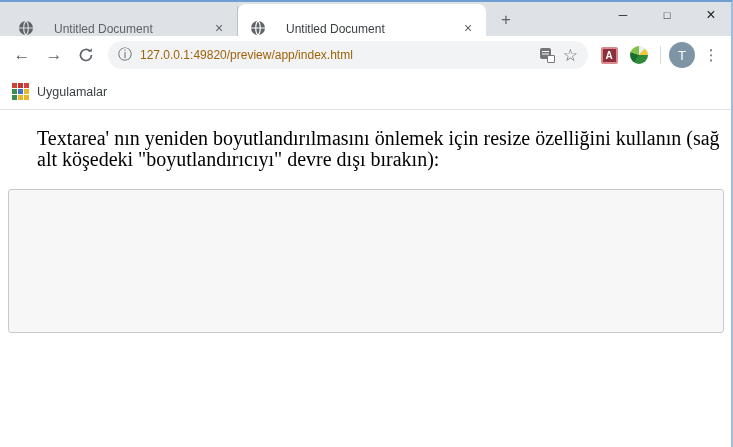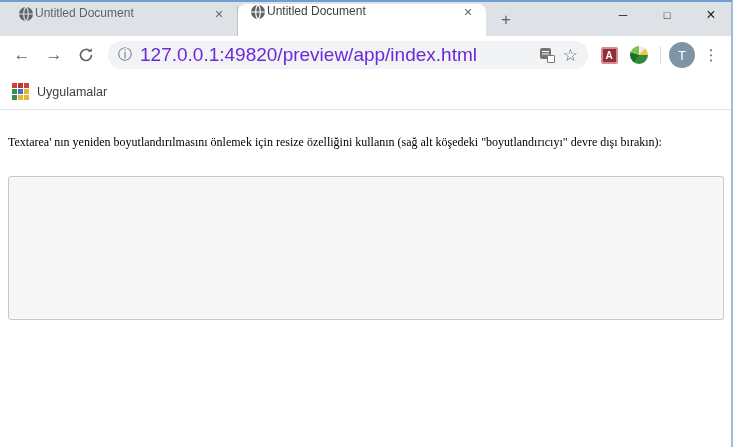--- a/index.html
+++ b/index.html
@@ -3,21 +3,21 @@
 <meta charset="utf-8">
 <style>
   * { margin:0; padding:0; box-sizing:border-box; }
   html,body { width:733px; height:447px; font-family:"Liberation Sans", sans-serif; background:#fff; overflow:hidden; }
 
   .window { position:relative; width:733px; height:447px; background:#fff;
             border-top:2px solid #6f9fd0; border-right:2px solid #9dbede; }
 
   
   .tabstrip { position:relative; height:34px; background:#dee1e6; display:flex; align-items:flex-end; }
-  .tab { display:flex; align-items:flex-start; gap:1px; height:30px; padding:0 10px 0 12px;
+  .tab { display:flex; align-items:flex-end; gap:20px; height:30px; padding:0 10px 0 12px;
          font-size:12px; color:#5f6368; width:232px; cursor:default; }
   .tab.inactive { border-right:1px solid #bdc1c6; margin-left:6px; }
   .tab.active { background:#fff; border-radius:8px 8px 0 0; height:32px; color:#3c4043; width:248px; }
   .tab-title { flex:1; overflow:hidden; white-space:nowrap; font-size:12px; }
   .tab-close { font-size:14px; color:#5f6368; width:16px; height:16px; line-height:16px;
                text-align:center; border-radius:50%; }
   .favicon { width:16px; height:16px; flex:0 0 16px; }
   .newtab { width:28px; height:28px; margin:0 0 2px 6px; font-size:17px; color:#5f6368;
             display:flex; align-items:center; justify-content:center; }
   .wincontrols { position:absolute; top:-2px; right:-2px; height:30px; display:flex; }
@@ -26,21 +26,21 @@
   .winbtn.close-w { font-size:16px; }
   .winbtn.max { font-size:11px; }
 
   
   .toolbar { height:38px; background:#fff; display:flex; align-items:center; padding:0 8px; gap:4px; }
   .navbtn { width:28px; height:28px; display:flex; align-items:center; justify-content:center;
             font-size:17px; color:#5f6368; border-radius:50%; }
   .omnibox { flex:1; height:28px; background:#f1f3f4; border-radius:14px; display:flex;
              align-items:center; padding:0 10px 0 10px; margin:0 4px; gap:8px; min-width:0; }
   .info-ic { font-size:14px; color:#5f6368; }
-  .url { flex:1; font-size:19px; color:#6d28d9; white-space:nowrap; overflow:hidden; }
+  .url { flex:1; font-size:12px; color:#a16207; white-space:nowrap; overflow:hidden; }
   .translate-ic { width:15px; height:15px; position:relative; flex:0 0 15px; }
   .translate-ic .b1 { position:absolute; left:0; top:0; width:11px; height:11px; background:#757575; border-radius:2px; }
   .translate-ic .b1::after { content:""; position:absolute; left:2px; top:3px; width:7px; height:1.5px; background:#fff; box-shadow:0 2.5px 0 #fff; }
   .translate-ic .b2 { position:absolute; right:0; bottom:0; width:8px; height:8px; background:#fff; border:1px solid #757575; border-radius:1px; }
   .star-ic { font-size:17px; color:#5f6368; line-height:1; }
   .ext { width:26px; height:26px; display:flex; align-items:center; justify-content:center; }
   .adobe-ic { width:17px; height:17px; background:#8e3039; border:2px solid #d98a8f; border-radius:2px;
               color:#fff; font-size:10px; font-weight:bold; display:flex; align-items:center; justify-content:center; }
   .idm-ic { width:18px; height:18px; border-radius:50%;
             background:conic-gradient(#e8eef2 0 12%, #f4c53f 12% 25%, #2e8b3a 25% 60%, #1c6e2e 60% 80%, #7ec24a 80% 100%); }
@@ -53,21 +53,21 @@
   .bookmarks { height:36px; background:#fff; border-bottom:1px solid #e1e3e6; display:flex;
                padding:0 12px; gap:22px; }
   .bm-item { display:flex; align-items:center; gap:8px; font-size:12.5px; color:#3c4043; }
   .apps-grid { display:grid; grid-template-columns:repeat(3,5px); grid-template-rows:repeat(3,5px); gap:1px; }
   .apps-grid i { display:block; }
   .folder-ic { width:15px; height:12px; background:#f5d77a; border-radius:1px; position:relative; }
   .folder-ic::before { content:""; position:absolute; top:-2px; left:0; width:6px; height:2px; background:#f5d77a; border-radius:1px 1px 0 0; }
 
   
   .content { padding:18px 8px 0 8px; font-family:"Liberation Serif", serif; }
-  .content p { font-size:12px; line-height:29px; color:#000; max-width:700px; }
+  .content p { font-size:20px; line-height:21px; color:#000; max-width:700px;margin-left:29px; }
   .content textarea { display:block; margin-top:19px; width:716px; height:144px; resize:none;
                       background:#f7f7f7; border:1px solid #c9c9c9; border-radius:3px; outline:none;
                       font-family:"Liberation Serif", serif; font-size:14px; padding:6px; }
 </style>
 </head>
 <body>
 
 <div class="window">
 
   <div class="tabstrip">

